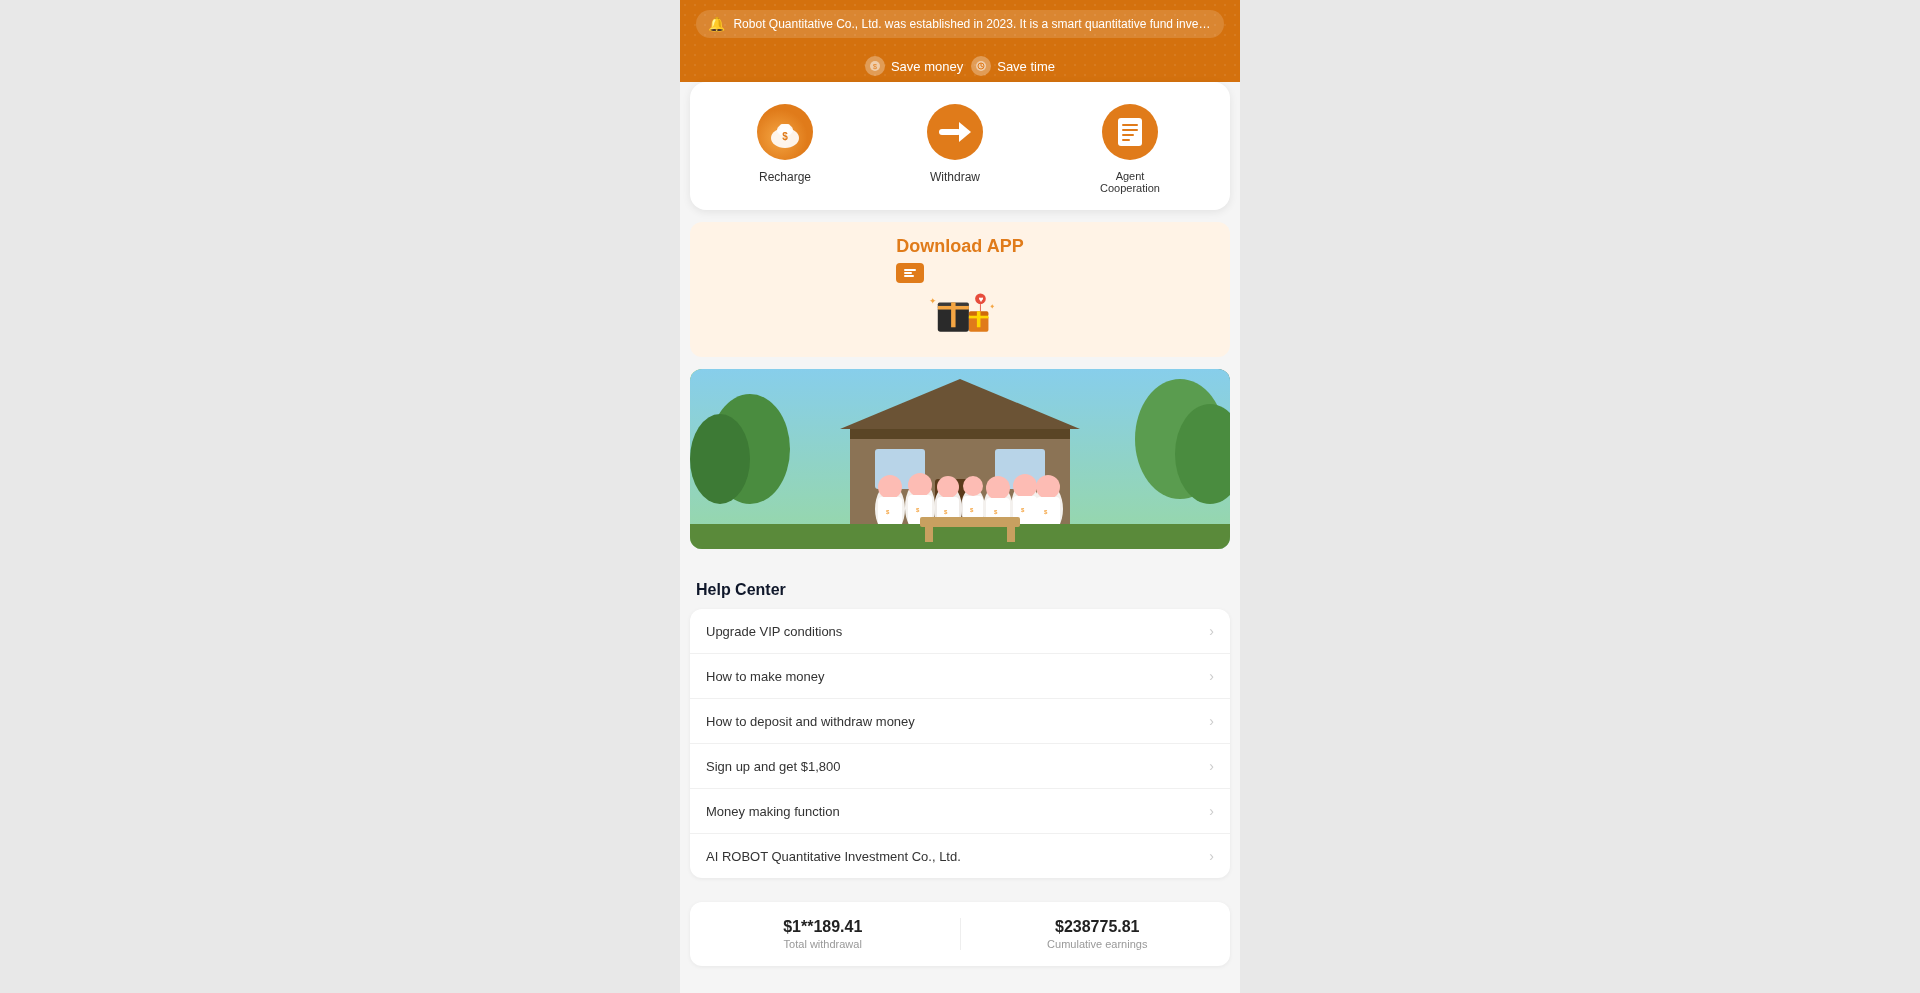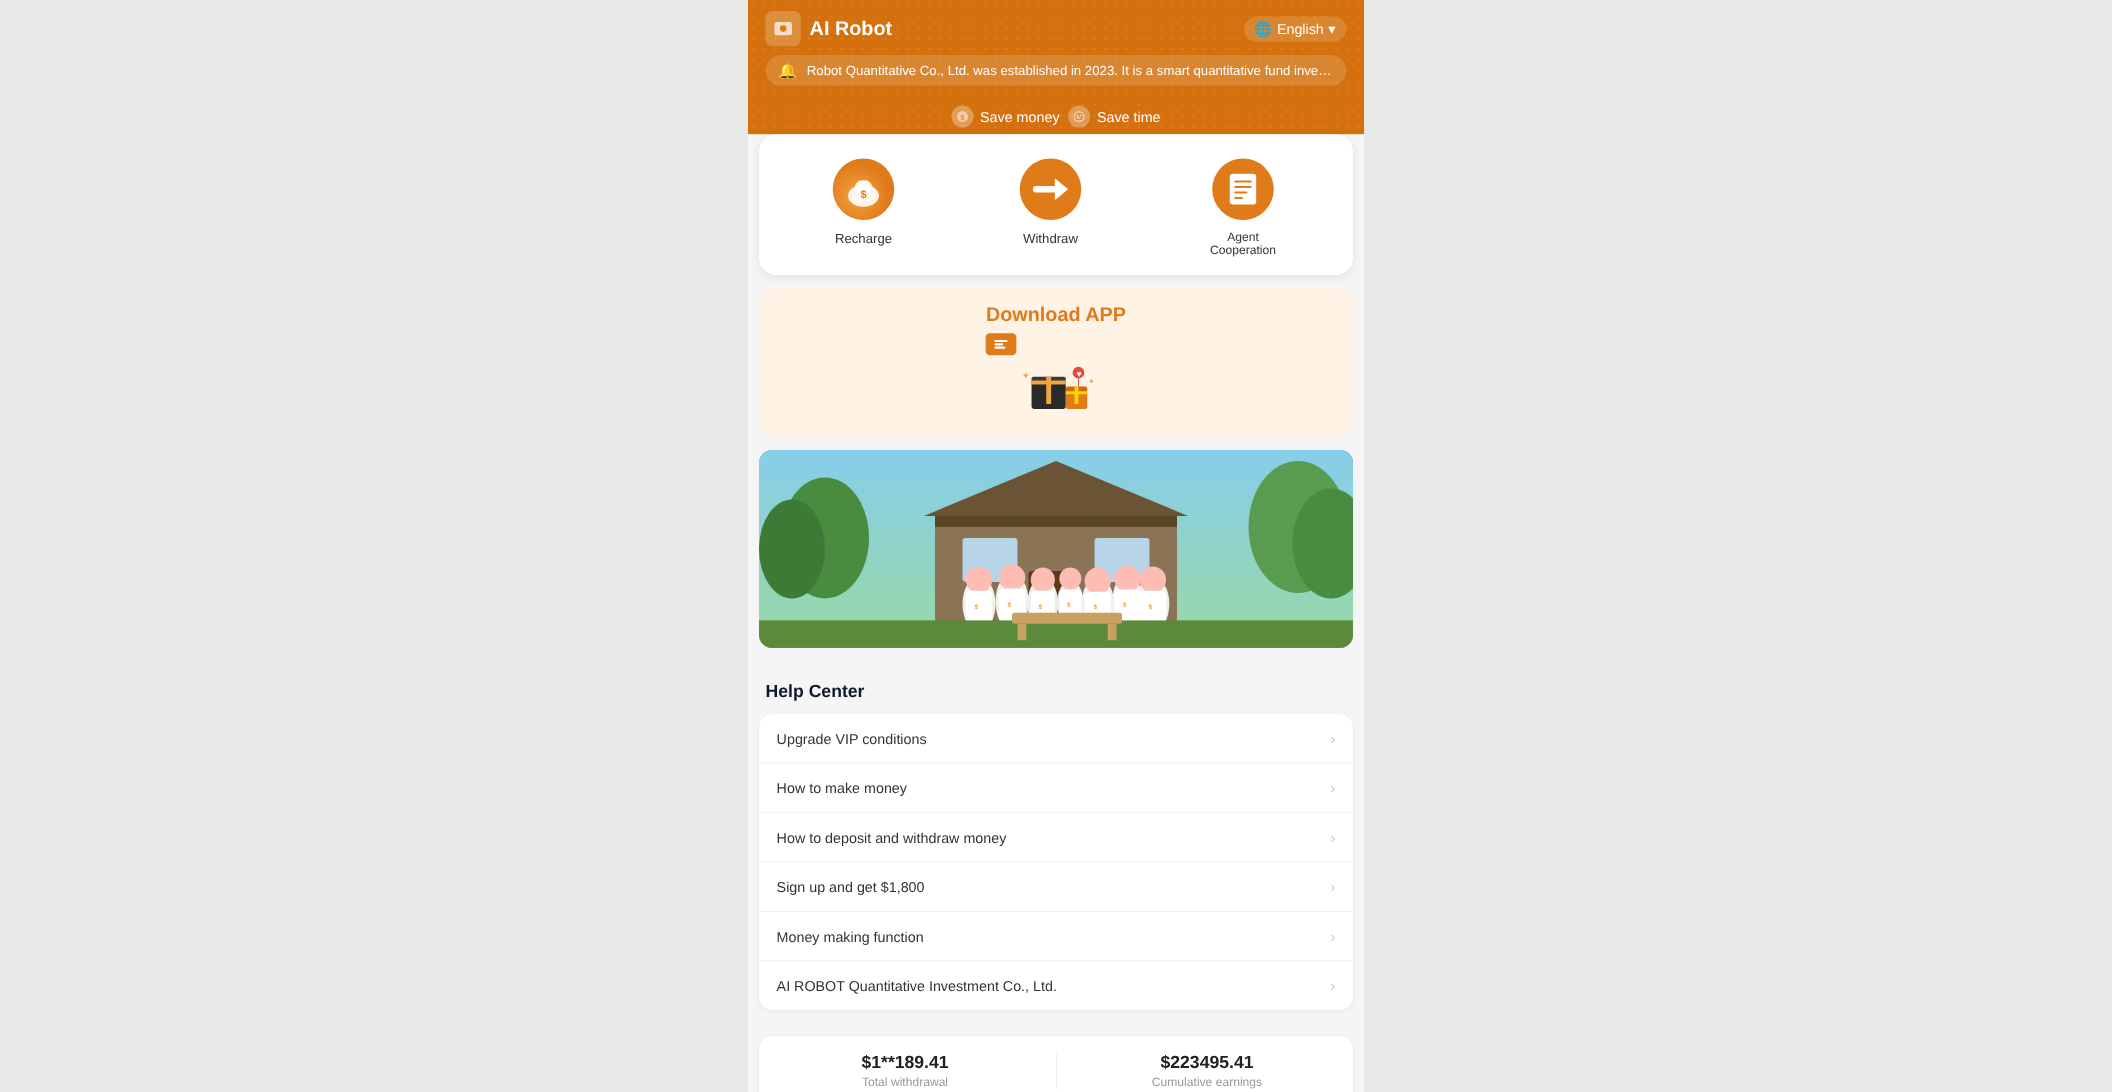--- a/index.html
+++ b/index.html
@@ -231,36 +231,20 @@
       color: #999;
       margin-top: 2px;
     }
   </style>
 </head>
 <body>
 
 <div class="phone-container">
 
   <div class="header header-bg">
-    <div class="header-top">
-      <div class="logo-area">
-        <div class="logo-icon">
-          <svg width="20" height="20" viewBox="0 0 20 20">
-            <rect x="2" y="4" width="16" height="12" rx="2" fill="rgba(255,255,255,0.7)"></rect>
-            <circle cx="10" cy="10" r="3" fill="#e07b1a"></circle>
-          </svg>
-        </div>
-        <span class="app-title">AI Robot</span>
-      </div>
-      <div class="language-btn">
-        <span>🌐</span>
-        <span>English</span>
-        <span>▾</span>
-      </div>
-    </div>
 
     <div class="announcement">
       <span style="color:white;font-size:14px;">🔔</span>
       <span class="announcement-text">Robot Quantitative Co., Ltd. was established in 2023. It is a smart quantitative fund investment company headqua...</span>
     </div>
 
     <div class="header-badges">
       <div class="badge">
         <div class="badge-icon">
           <svg width="12" height="12" viewBox="0 0 12 12">
@@ -474,20 +458,20 @@
     </div>
 
     <div style="padding: 6px 0 6px 0;">
       <div class="withdrawal-card">
         <div class="withdrawal-item">
           <div class="withdrawal-amount">$1**189.41</div>
           <div class="withdrawal-label">Total withdrawal</div>
         </div>
         <div style="width:1px;background:#eee;"></div>
         <div class="withdrawal-item">
-          <div class="withdrawal-amount">$223495.41</div>
+          <div class="withdrawal-amount">$238775.81</div>
           <div class="withdrawal-label">Cumulative earnings</div>
         </div>
       </div>
     </div>
   </div>
 
 </div>
 
 </body></html>

